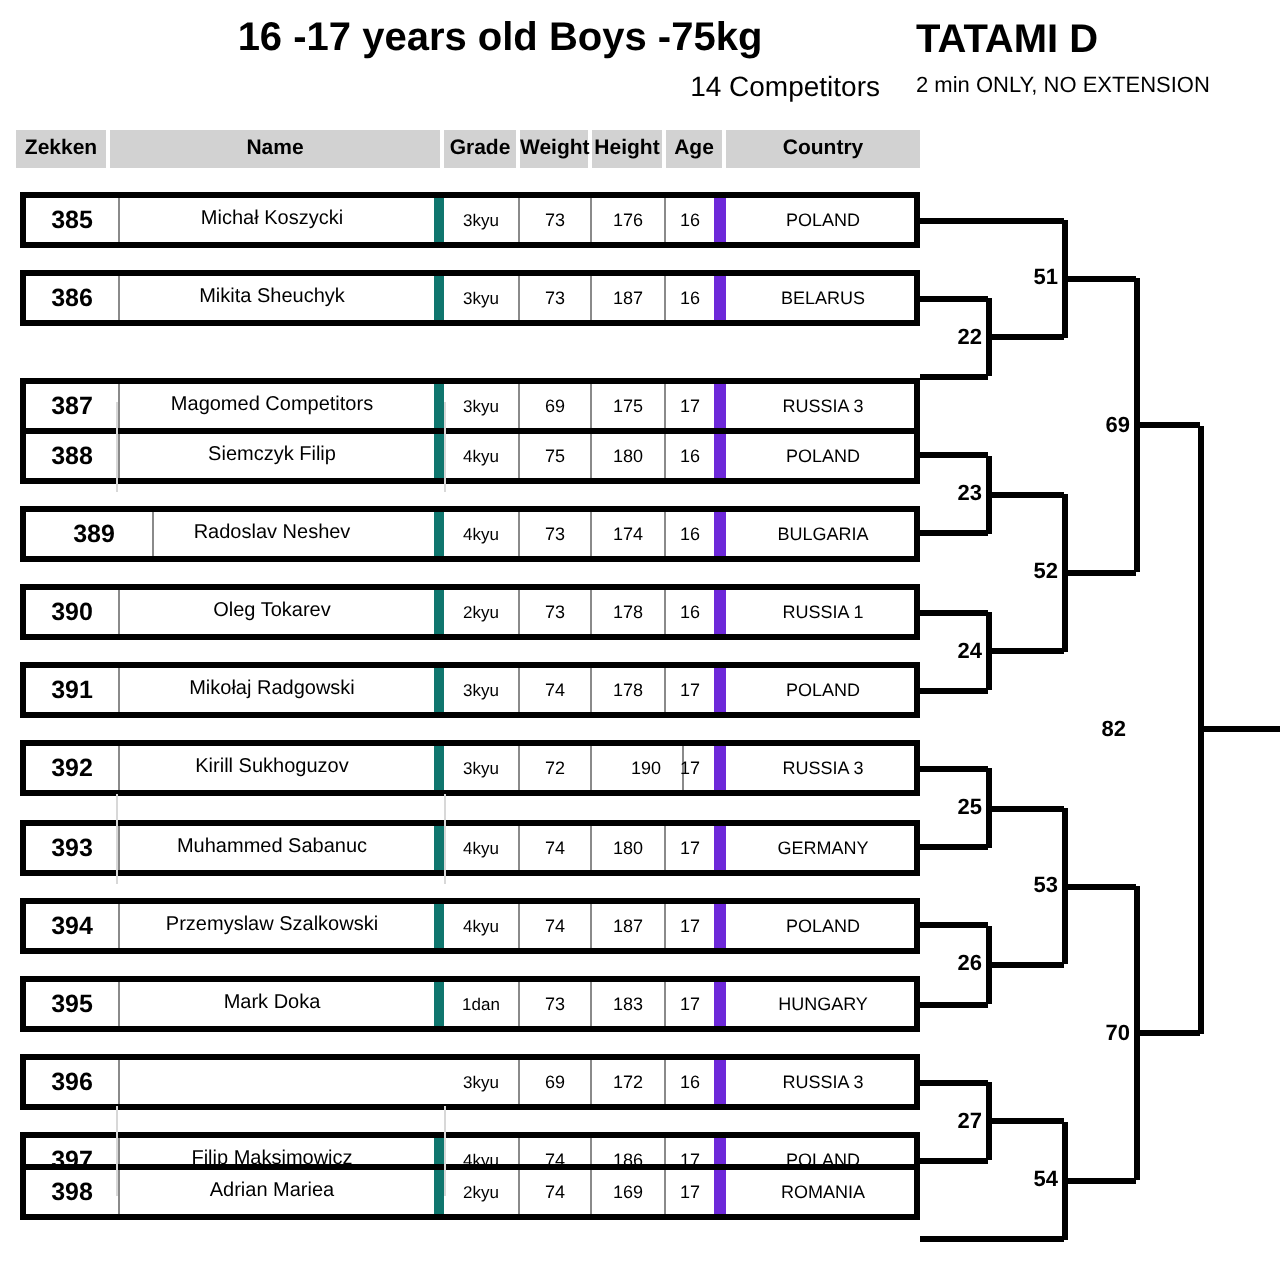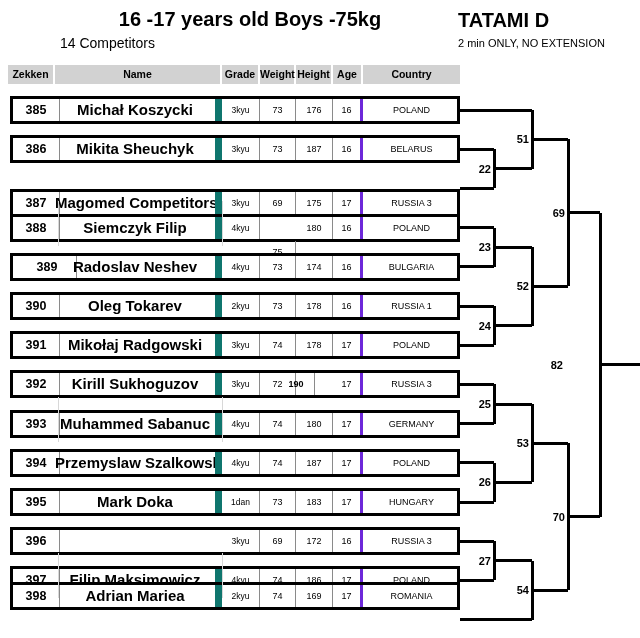--- a/index.html
+++ b/index.html
@@ -14,21 +14,21 @@
   #stage{position:relative;width:640px;height:638px;}
 
   
   .title-main{
     position:absolute;left:60px;top:8px;width:380px;
     text-align:center;
     font-size:20px;font-weight:bold;letter-spacing:0px;
   }
   .title-sub{
     position:absolute;left:60px;top:35px;width:380px;
-    text-align:left;
+    text-align:right;
     font-size:14px;font-weight:normal;
   }
   .tatami-main{
     position:absolute;left:458px;top:9px;
     font-size:20px;font-weight:bold;
   }
   .tatami-sub{
     position:absolute;left:458px;top:37px;
     font-size:11px;font-weight:normal;
   }
@@ -55,25 +55,25 @@
     box-sizing:border-box;
     padding-left:35px;
   }
   .row .cell{
     position:absolute;top:0;height:22px;line-height:22px;
     box-sizing:border-box;
     text-align:center;
     overflow:hidden;white-space:nowrap;
   }
   .c-zekken{font-size:12.5px;font-weight:bold;border-right:1px solid #8a8a8a;}
-  .c-name{font-size:15px;font-weight:bold;border-right:7px solid #0f766e;}
+  .c-name{font-size:10px;font-weight:normal;border-right:5px solid #0f766e;}
   .c-grade{font-size:8.5px;font-weight:normal;border-right:1px solid #8a8a8a;}
   .c-weight{font-size:9px;font-weight:normal;border-right:1px solid #8a8a8a;}
   .c-height{font-size:9px;font-weight:normal;border-right:1px solid #8a8a8a;}
-  .c-age{font-size:9px;font-weight:normal;border-right:3px solid #6d28d9;}
+  .c-age{font-size:9px;font-weight:normal;border-right:6px solid #6d28d9;}
   .c-country{font-size:9px;font-weight:normal;}
 
   
   .bk{position:absolute;background:#000000;}
   .bk.h{height:3px;}
   .bk.v{width:3px;}
   .mlabel{
     position:absolute;
     font-size:11px;font-weight:bold;
     text-align:right;
@@ -130,21 +130,21 @@
         <div class="cell c-grade" style="left: 209px; width: 38px;">3kyu</div>
         <div class="cell c-weight" style="left: 247px; width: 36px;">69</div>
         <div class="cell c-height" style="left: 283px; width: 37px;">175</div>
         <div class="cell c-age" style="left: 320px; width: 30px;">17</div>
         <div class="cell c-country" style="left: 350px; width: 97px; border-right: none;">RUSSIA 3</div>
       </div>
       <div class="row" style="top: 213.6px;">
         <div class="cell c-zekken" style="left: 0px; width: 47px;">388</div>
         <div class="cell c-name" style="left: 42px; width: 167px;">Siemczyk Filip</div>
         <div class="cell c-grade" style="left: 209px; width: 38px;">4kyu</div>
-        <div class="cell c-weight" style="left: 247px; width: 36px; margin-top: 24px;">75</div>
+        <div class="cell c-weight" style="left: 247px; width: 36px;">75</div>
         <div class="cell c-height" style="left: 283px; width: 37px;">180</div>
         <div class="cell c-age" style="left: 320px; width: 30px;">16</div>
         <div class="cell c-country" style="left: 350px; width: 97px; border-right: none;">POLAND</div>
       </div>
       <div class="row" style="top: 252.8px;">
         <div class="cell c-zekken" style="left: 5px; width: 59px;">389</div>
         <div class="cell c-name" style="left: 42px; width: 167px;">Radoslav Neshev</div>
         <div class="cell c-grade" style="left: 209px; width: 38px;">4kyu</div>
         <div class="cell c-weight" style="left: 247px; width: 36px;">73</div>
         <div class="cell c-height" style="left: 283px; width: 37px;">174</div>
@@ -167,21 +167,21 @@
         <div class="cell c-weight" style="left: 247px; width: 36px;">74</div>
         <div class="cell c-height" style="left: 283px; width: 37px;">178</div>
         <div class="cell c-age" style="left: 320px; width: 30px;">17</div>
         <div class="cell c-country" style="left: 350px; width: 97px; border-right: none;">POLAND</div>
       </div>
       <div class="row" style="top: 370.4px;">
         <div class="cell c-zekken" style="left: 0px; width: 47px;">392</div>
         <div class="cell c-name" style="left: 42px; width: 167px;">Kirill Sukhoguzov</div>
         <div class="cell c-grade" style="left: 209px; width: 38px;">3kyu</div>
         <div class="cell c-weight" style="left: 247px; width: 36px;">72</div>
-        <div class="cell c-height" style="left: 265px; width: 37px; font-weight: bold;">190</div>
+        <div class="cell c-height" style="left: 292px; width: 37px;">190</div>
         <div class="cell c-age" style="left: 320px; width: 30px;">17</div>
         <div class="cell c-country" style="left: 350px; width: 97px; border-right: none;">RUSSIA 3</div>
       </div>
       <div class="row" style="top: 409.6px;">
         <div class="cell c-zekken" style="left: 0px; width: 47px;">393</div>
         <div class="cell c-name" style="left: 42px; width: 167px;">Muhammed Sabanuc</div>
         <div class="cell c-grade" style="left: 209px; width: 38px;">4kyu</div>
         <div class="cell c-weight" style="left: 247px; width: 36px;">74</div>
         <div class="cell c-height" style="left: 283px; width: 37px;">180</div>
         <div class="cell c-age" style="left: 320px; width: 30px;">17</div>

